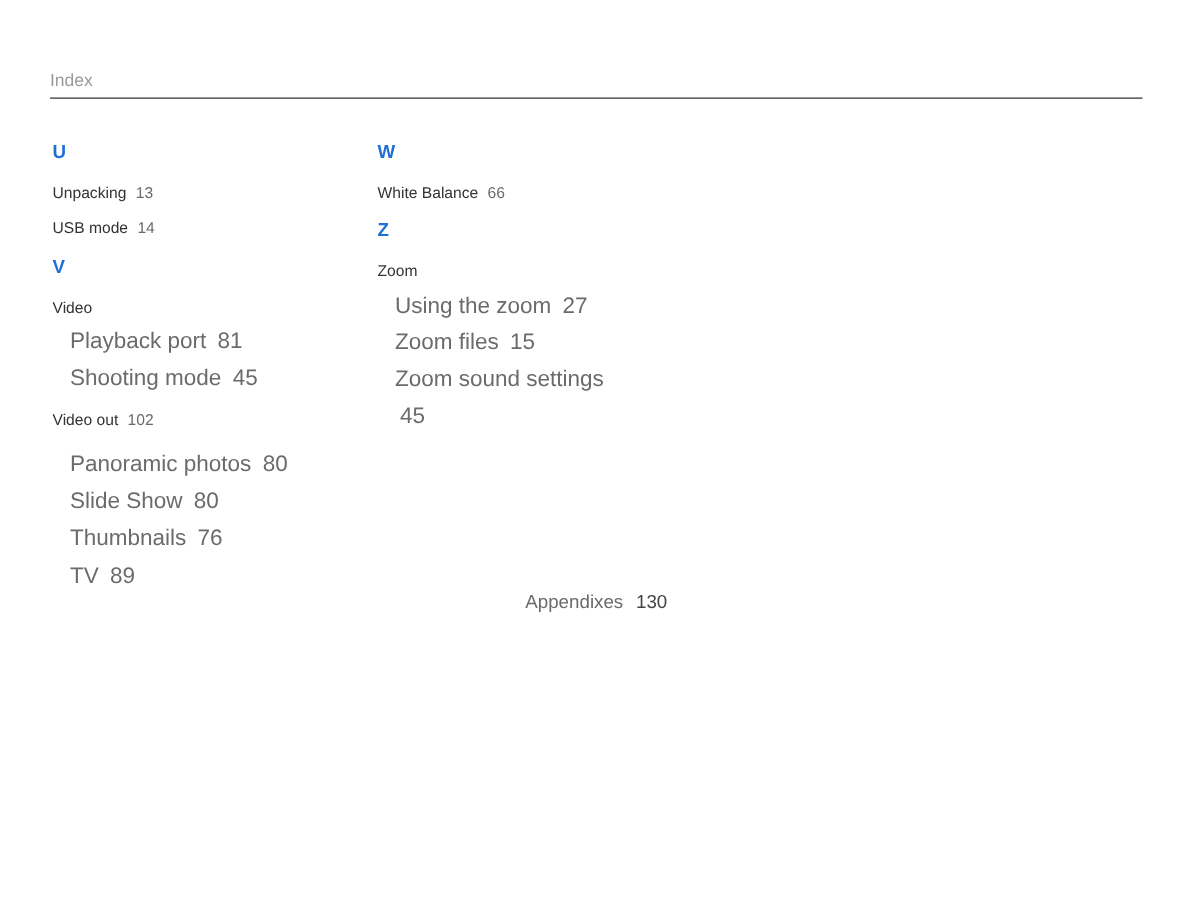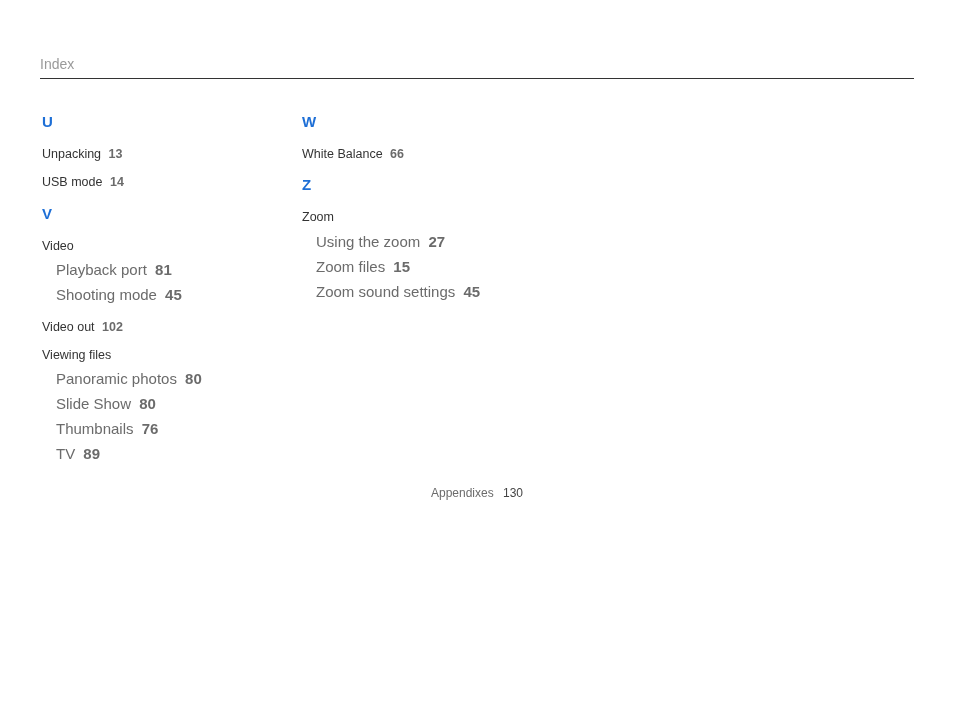--- a/index.html
+++ b/index.html
@@ -37,35 +37,35 @@
     .letter:first-child { margin-top: 0; }
     .entry {
       font-size: 12.5px;
       color: #333;
       margin-bottom: 12px;
       line-height: 1.3;
     }
     .entry.group-head {
       margin-bottom: 4px;
     }
-    .page-ref { color: #6b6b6b; margin-left: 4px; font-weight: 700; margin-top: 40px; }
+    .page-ref { color: #6b6b6b; margin-left: 4px; font-weight: 400; margin-top: 40px; }
     .sub {
       padding-left: 14px;
-      font-size: 15px;
+      font-size: 18px;
       color: #6b6b6b;
       line-height: 1.6;
       margin-bottom: 12px;
     }
     .sub div { margin: 1px 0; }
     .footer {
       position: absolute;
       left: 0; right: 0;
-      bottom: 20px;
+      bottom: 30px;
       text-align: center;
-      font-size: 12px;
+      font-size: 15px;
       color: #6b6b6b;
     }
     .footer .pg { margin-left: 6px; color: #444; }
   </style>
 </head>
 <body>
 
 <div class="page">
 
   <div class="page-header">Index</div>
@@ -100,23 +100,20 @@
           <span>Shooting mode</span>
           <span class="page-ref">45</span>
         </div>
       </div>
 
       <div class="entry">
         <span>Video out</span>
         <span class="page-ref">102</span>
       </div>
 
-      <div class="entry group-head">
-        <span>Viewing files</span>
-      </div>
       <div class="sub">
         <div>
           <span>Panoramic photos</span>
           <span class="page-ref">80</span>
         </div>
         <div>
           <span>Slide Show</span>
           <span class="page-ref">80</span>
         </div>
         <div>

